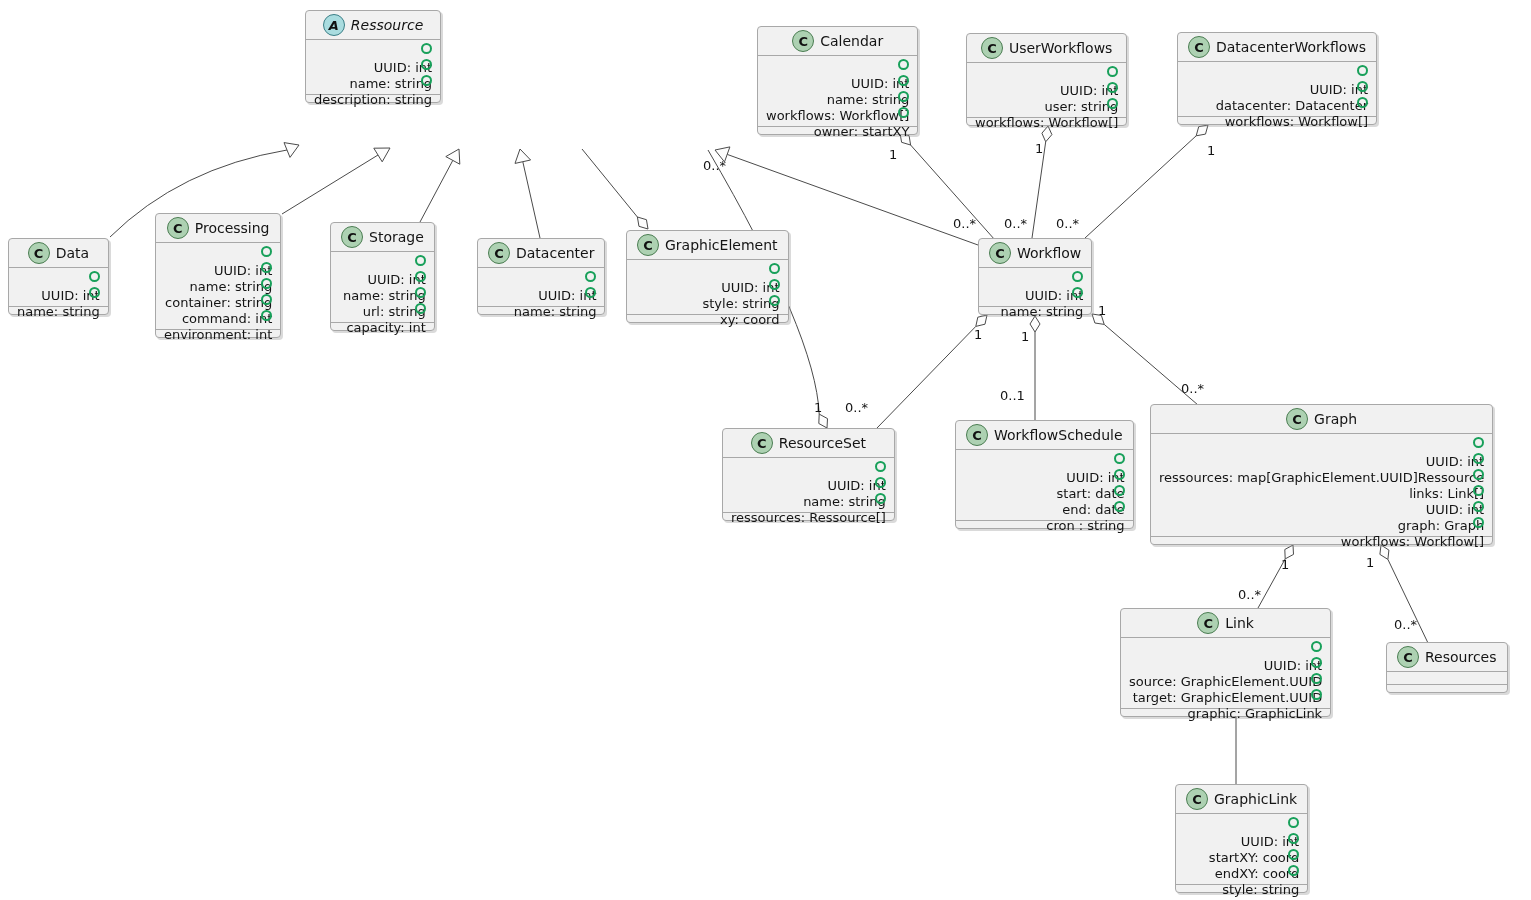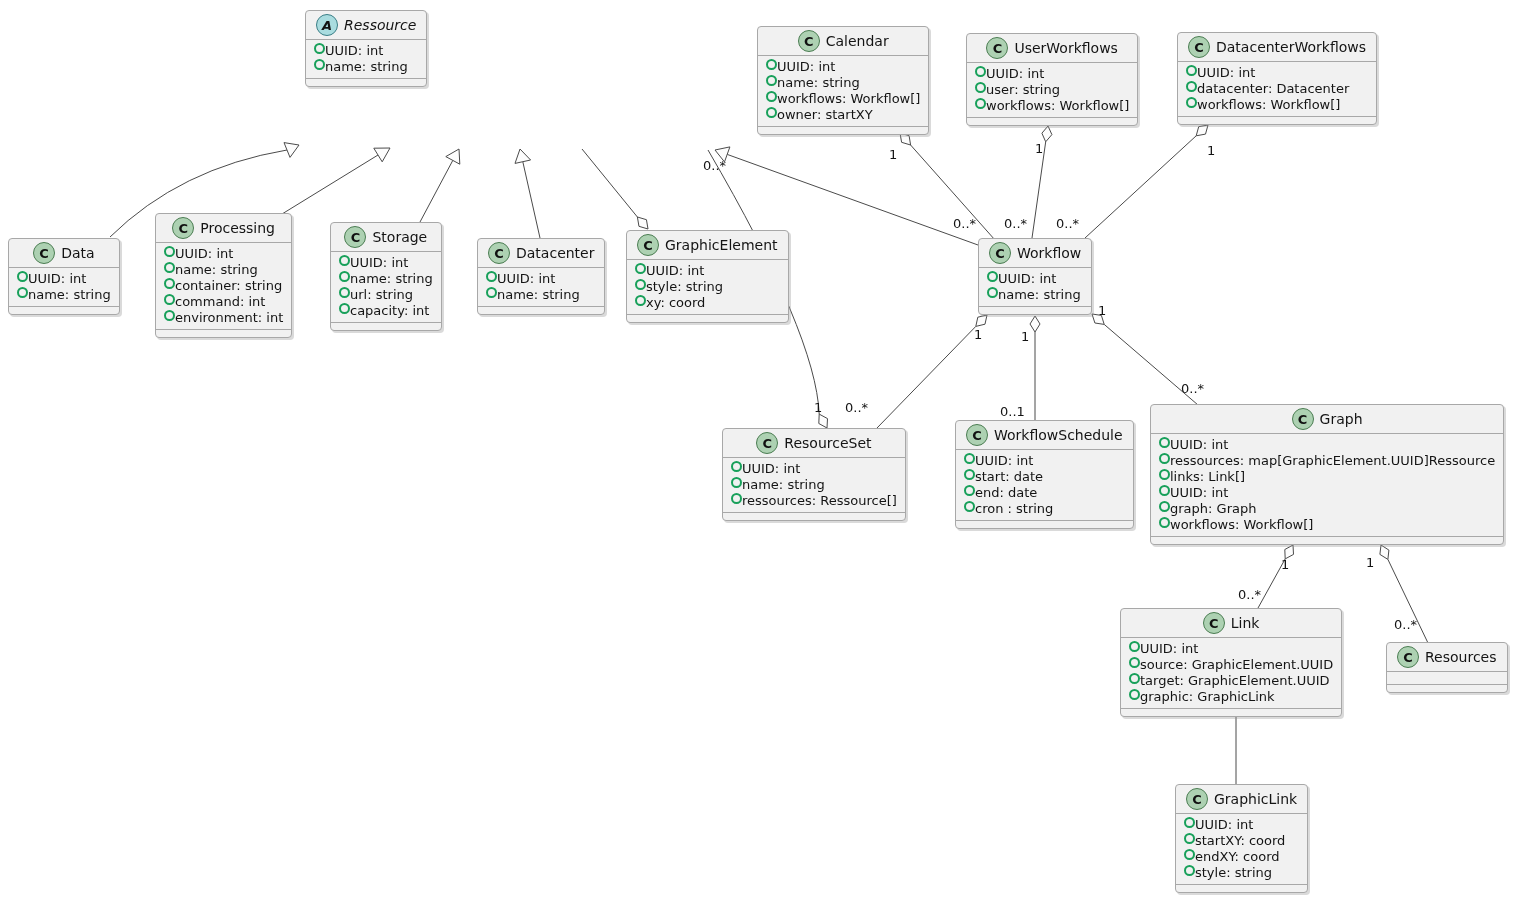--- a/index.html
+++ b/index.html
@@ -13,21 +13,21 @@
        box-shadow:2px 2px 0 rgba(150,150,150,.35);white-space:nowrap;}
   .hdr{display:flex;align-items:center;justify-content:center;gap:6px;
        padding:3px 10px;border-bottom:1px solid #A8A8A8;}
   .circ{width:20px;height:20px;border-radius:50%;background:#ADD1B2;border:1px solid #4B7D52;
         display:flex;align-items:center;justify-content:center;
         font-size:13px;font-weight:bold;color:#111;flex:0 0 auto;}
   .circ.abs{background:#A9DCDF;border-color:#3A7E86;font-style:italic;}
   .ttl{font-size:14px;}
   .ttl.it{font-style:italic;}
   .attrs{padding:3px 8px 3px 8px;min-height:6px;}
-  .attr{display:flex;align-items:flex-start;height:16px;}
+  .attr{display:flex;align-items:flex-end;gap:6px;height:16px;flex-direction:column;}
   .dot{width:7px;height:7px;border-radius:50%;border:2px solid #18A05A;background:transparent;flex:0 0 auto;}
   .atxt{font-size:13px;line-height:16px;}
   .ftr{border-top:1px solid #A8A8A8;height:7px;}
   .mult{position:absolute;font-size:13px;color:#141414;}
 </style>
 </head>
 <body>
 
 <div id="canvas">
 
@@ -103,21 +103,21 @@
   <span class="mult" style="left:889px;top:147px">1</span>
   <span class="mult" style="left:953px;top:216px">0..*</span>
   <span class="mult" style="left:1035px;top:141px">1</span>
   <span class="mult" style="left:1004px;top:216px">0..*</span>
   <span class="mult" style="left:1207px;top:143px">1</span>
   <span class="mult" style="left:1056px;top:216px">0..*</span>
   <span class="mult" style="left:974px;top:327px">1</span>
   <span class="mult" style="left:845px;top:400px">0..*</span>
   <span class="mult" style="left:814px;top:400px">1</span>
   <span class="mult" style="left:1021px;top:329px">1</span>
-  <span class="mult" style="left:1000px;top:404px">0..1</span>
+  <span class="mult" style="left:1000px;top:388px">0..1</span>
   <span class="mult" style="left:1098px;top:303px">1</span>
   <span class="mult" style="left:1181px;top:381px">0..*</span>
   <span class="mult" style="left:1281px;top:557px">1</span>
   <span class="mult" style="left:1238px;top:587px">0..*</span>
   <span class="mult" style="left:1366px;top:555px">1</span>
   <span class="mult" style="left:1394px;top:617px">0..*</span>
 
   <div class="cls" style="left:305px;top:10px">
     <div class="hdr">
       <span class="circ abs">A</span>
@@ -125,20 +125,24 @@
     </div>
     <div class="attrs">
       <div class="attr">
           <span class="dot"></span>
           <span class="atxt">UUID: int</span>
         </div>
       <div class="attr">
           <span class="dot"></span>
           <span class="atxt">name: string</span>
         </div>
+      <div class="attr">
+          <span class="dot"></span>
+          <span class="atxt">description: string</span>
+        </div>
     </div>
     <div class="ftr"></div>
   </div>
 
   <div class="cls" style="left:8px;top:238px">
     <div class="hdr">
       <span class="circ">C</span>
       <span class="ttl">Data</span>
     </div>
     <div class="attrs">

